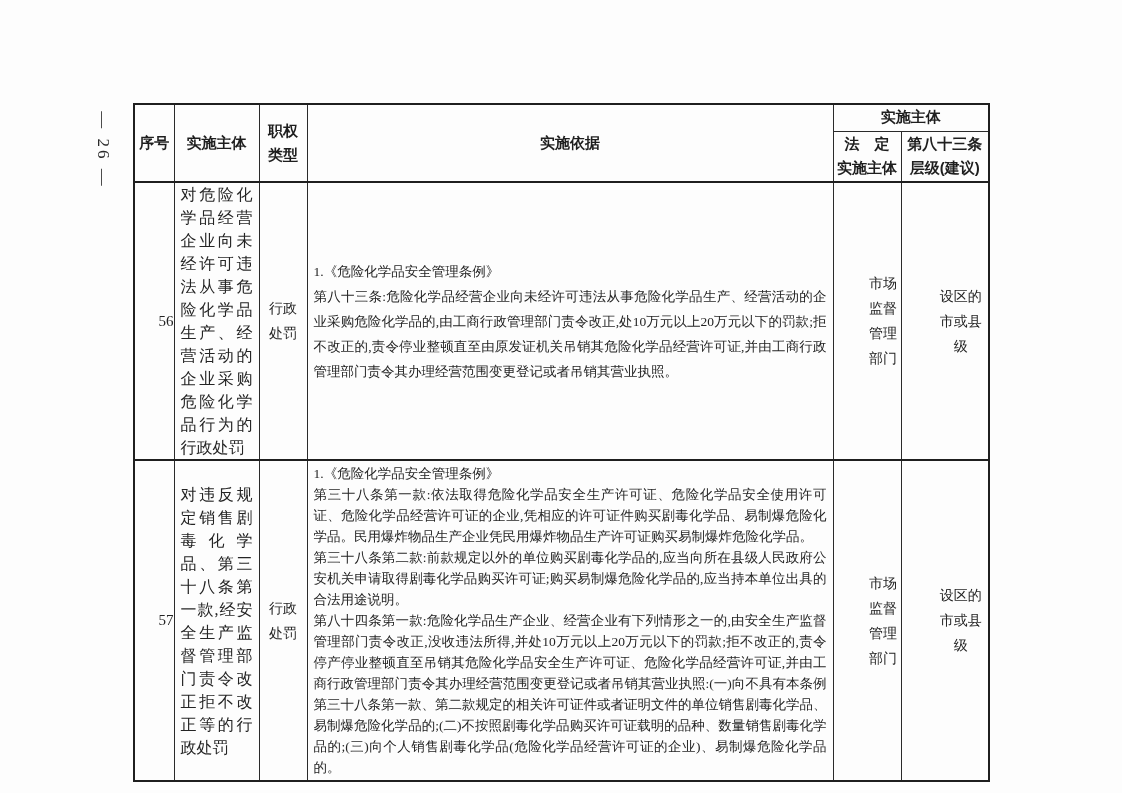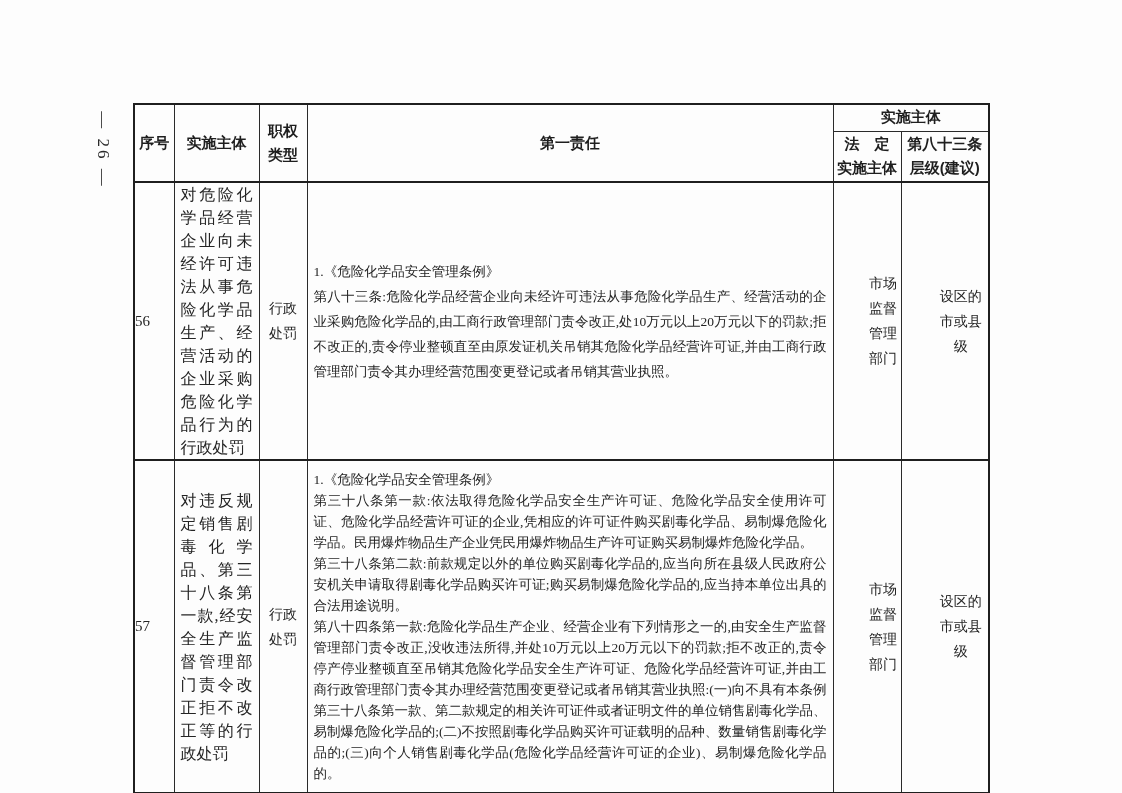--- a/index.html
+++ b/index.html
@@ -44,40 +44,40 @@
     color: #1e1e1e;
   }
   thead tr.top-row { height: 27px; }
   thead tr.sub-row { height: 51px; }
   thead th[rowspan], thead tr.sub-row th { border-bottom: 2px solid #1f1f1f; }
   thead .two-line div { line-height: 24px; }
   tr.row-56 { height: 213px; }
   tr.row-57 { height: 296px; }
   tr.row-56 > td { border-bottom: 2px solid #1f1f1f; }
   td.seq {
-    text-align: left;
+    text-align: right;
     font-size: 15px;
   }
   td.name { padding: 0 6px; }
   td.name .nm {
     font-size: 16px;
     line-height: 23px;
     text-align: justify;
     text-justify: inter-character;
     text-align-last: left;
   }
   td.type { text-align: center; }
   td.type .tp {
     width: 2em;
     margin: 18px auto;
     font-size: 14px;
     line-height: 25px;
     text-align: center;
   }
-  td.basis { padding: 8px 6px; }
+  td.basis { padding: 2px 6px; }
   td.basis p {
     font-size: 13.5px;
     text-align: justify;
     text-justify: inter-character;
     text-align-last: left;
   }
   tr.row-56 td.basis p { line-height: 25px; }
   tr.row-57 td.basis p { line-height: 21px; }
   td.center-cell {
     text-align: center;
@@ -103,21 +103,21 @@
       <col style="width:88px">
     </colgroup>
     <thead>
       <tr class="top-row">
         <th rowspan="2">序号</th>
         <th rowspan="2">实施主体</th>
         <th rowspan="2" class="two-line">
           <div>职权</div>
           <div>类型</div>
         </th>
-        <th rowspan="2">第一责任</th>
+        <th rowspan="2">实施依据</th>
         <th colspan="2">实施主体</th>
       </tr>
       <tr class="sub-row">
         <th class="two-line">
           <div>法　定</div>
           <div>实施主体</div>
         </th>
         <th class="two-line">
           <div>第八十三条</div>
           <div>层级(建议)</div>

